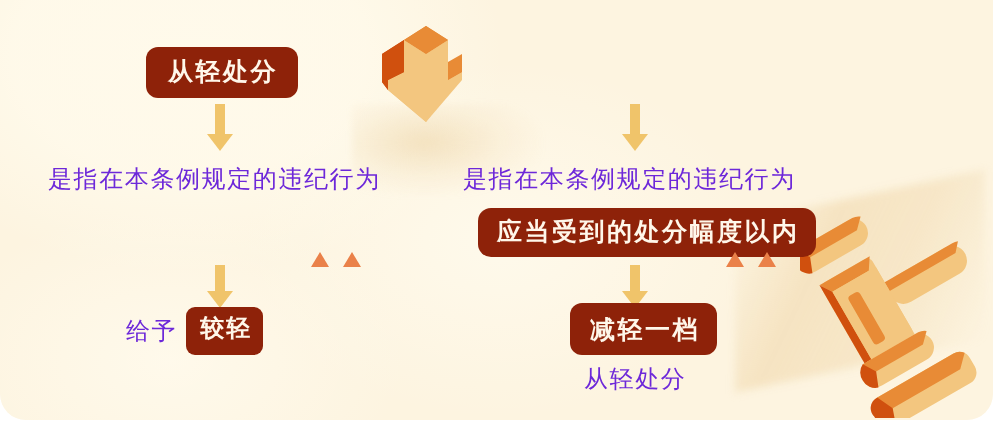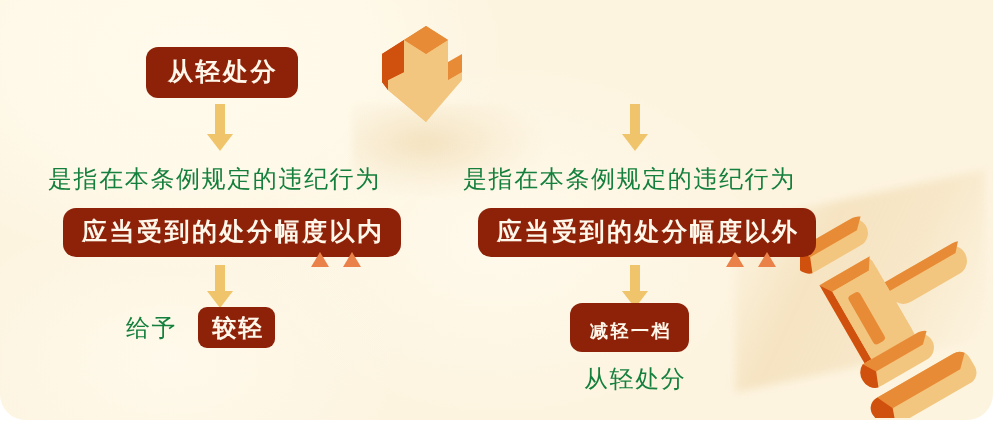--- a/index.html
+++ b/index.html
@@ -92,42 +92,42 @@
     padding: 8px 20px 10px 22px;
     border-radius: 12px;
   }
   .badge-wide {
     font-size: 25px;
     padding: 7px 16px 9px 19px;
     border-radius: 13px;
   }
   .badge-small {
     font-size: 24px;
-    padding: 5px 11px 4px 14px;
+    padding: 5px 11px 11px 14px;
     border-radius: 9px;
     letter-spacing: 2px;
   }
   .badge-result {
-    font-size: 18px;
-    padding: 16px 17px 9px 20px;
+    font-size: 25px;
+    padding: 10px 17px 9px 20px;
     border-radius: 12px;
   }
 
   .desc {
-    color: #15803d;
+    color: #6d28d9;
     font-size: 24px;
     letter-spacing: 1.6px;
     white-space: nowrap;
     font-family: "Liberation Serif", "DejaVu Serif", serif;
   }
 
   .inline-line {
     display: flex;
     align-items: center;
-    gap: 21px;
+    gap: 9px;
     white-space: nowrap;
   }
 
   
   .arrow-flat { position: absolute; }
   .arrow-flat svg { display: block; }
 
   
   .carets { position: absolute; display: flex; gap: 14px; }
   .caret {
@@ -251,23 +251,20 @@
 
   <div class="arrow-flat" style="left:205px; top:104px;">
     <svg width="30" height="50" viewBox="0 0 30 50" xmlns="http://www.w3.org/2000/svg">
       <rect x="10" y="0" width="10" height="32" fill="#f0c46a"></rect>
       <polygon points="2,30 28,30 15,47" fill="#f0c46a"></polygon>
     </svg>
   </div>
 
   <div class="node desc" style="left:48px; top:163px;">是指在本条例规定的违纪行为</div>
 
-  <div class="node" style="left:63px; top:208px;">
-    <div class="badge badge-wide">应当受到的处分幅度以内</div>
-  </div>
 
   <div class="carets" style="left:311px; top:252px;">
     <span class="caret"></span>
     <span class="caret"></span>
   </div>
 
   <div class="arrow-flat" style="left:205px; top:265px;">
     <svg width="30" height="46" viewBox="0 0 30 46" xmlns="http://www.w3.org/2000/svg">
       <rect x="10" y="0" width="10" height="28" fill="#f0c46a"></rect>
       <polygon points="2,26 28,26 15,43" fill="#f0c46a"></polygon>
@@ -283,21 +280,21 @@
   <div class="arrow-flat" style="left:620px; top:104px;">
     <svg width="30" height="50" viewBox="0 0 30 50" xmlns="http://www.w3.org/2000/svg">
       <rect x="10" y="0" width="10" height="32" fill="#f0c46a"></rect>
       <polygon points="2,30 28,30 15,47" fill="#f0c46a"></polygon>
     </svg>
   </div>
 
   <div class="node desc" style="left:463px; top:163px;">是指在本条例规定的违纪行为</div>
 
   <div class="node" style="left:478px; top:208px;">
-    <div class="badge badge-wide">应当受到的处分幅度以外</div>
+    <div class="badge badge-wide">应当受到的处分幅度以内</div>
   </div>
 
   <div class="carets" style="left:726px; top:252px;">
     <span class="caret"></span>
     <span class="caret"></span>
   </div>
 
   <div class="arrow-flat" style="left:620px; top:265px;">
     <svg width="30" height="46" viewBox="0 0 30 46" xmlns="http://www.w3.org/2000/svg">
       <rect x="10" y="0" width="10" height="28" fill="#f0c46a"></rect>

